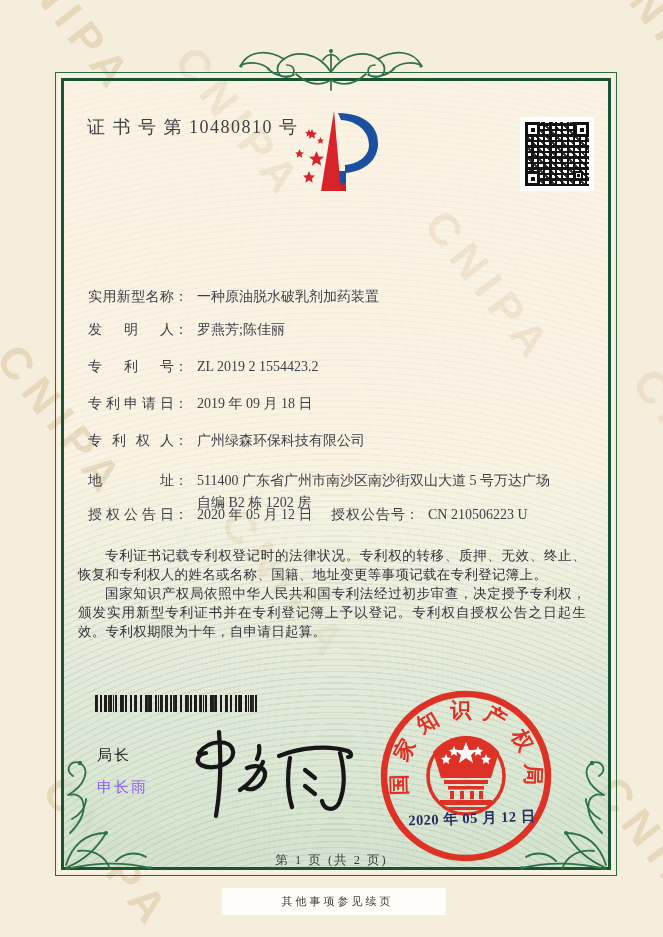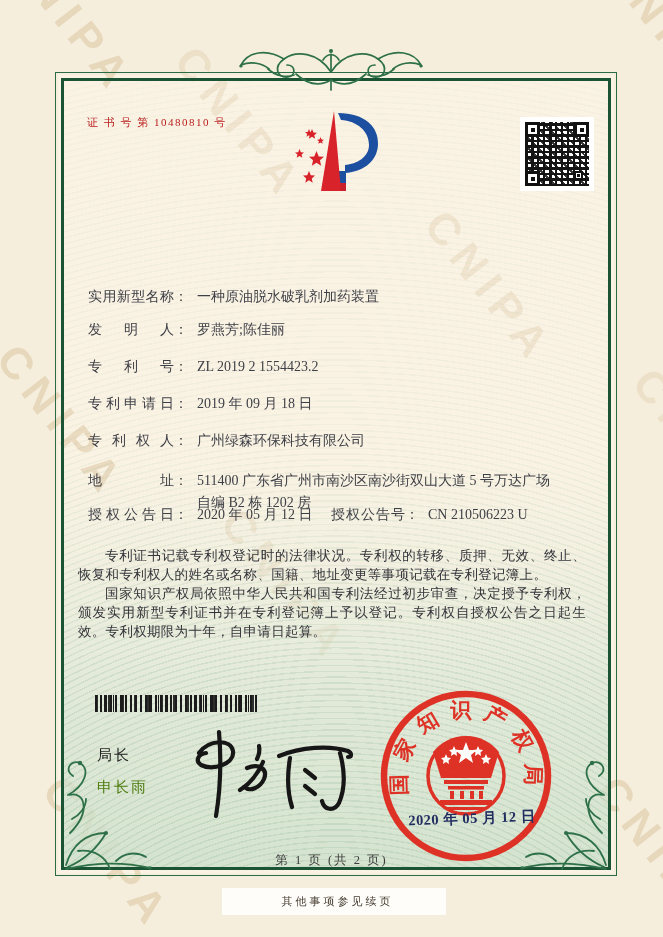--- a/index.html
+++ b/index.html
@@ -37,21 +37,21 @@
             mask-image:linear-gradient(to bottom, rgba(0,0,0,.25) 0, rgba(0,0,0,.35) 45%, #000 75%);
     pointer-events:none;
   }
   
   .orn-top { position:absolute; left:238px; top:42px; width:187px; height:52px; z-index:3; }
   .orn-corner { position:absolute; top:733px; width:96px; height:140px; z-index:3; }
   .orn-corner.left { left:60px; }
   .orn-corner.right { left:516px; transform:scaleX(-1); }
   
   .cert-no { position:absolute; left:87px; top:115px; z-index:4;
-    font-size:11px; color:#b91c1c; letter-spacing:1.5px;text-align:right; }
+    font-size:18px; color:#404040; letter-spacing:1.5px;text-align:right; }
   .logo { position:absolute; left:281px; top:109px; width:104px; height:86px; z-index:4; }
   .qr { position:absolute; left:520px; top:117px; width:74px; height:74px;
     background:#ffffff; padding:5px; z-index:4; }
   .qr-pat { position:relative; width:100%; height:100%;
     background-image:
       repeating-linear-gradient(0deg,#141414 0 2.5px, transparent 2.5px 5.5px),
       repeating-linear-gradient(90deg,#141414 0 2.5px, transparent 2.5px 6px),
       repeating-linear-gradient(45deg,rgba(20,20,20,.85) 0 2px, transparent 2px 7px);
   }
   .fp { position:absolute; width:15px; height:15px; border:3px solid #111; background:#fff; }
@@ -82,21 +82,21 @@
       repeating-linear-gradient(90deg,#1b1b1b 0 2px, transparent 2px 5px),
       repeating-linear-gradient(90deg,#1b1b1b 0 1px, transparent 1px 9px),
       repeating-linear-gradient(90deg,rgba(27,27,27,.9) 0 3px, transparent 3px 13px);
   }
   
   .sig-title { position:absolute; left:97px; top:746px; z-index:4;
     font-family:Liberation Serif, serif;
     font-size:15px; color:#1d1d1d; letter-spacing:2px; }
   .sig-name { position:absolute; left:97px; top:778px; z-index:4;
     font-family:"Liberation Sans","DejaVu Sans",sans-serif;
-    font-size:15px; color:#4d7c0f; letter-spacing:2px; }
+    font-size:15px; color:#8b5cf6; letter-spacing:2px; }
   .sig-hand { position:absolute; left:183px; top:726px; width:175px; height:95px; z-index:4; }
   
   .seal { position:absolute; left:378px; top:688px; width:176px; height:176px; z-index:5; }
   .seal-date { position:absolute; left:404px; top:809px; width:136px; z-index:6;
     text-align:center; font-size:14.5px; font-weight:bold; color:#222d60;
     letter-spacing:0.5px; transform:rotate(-2deg); white-space:nowrap; }
   
   .page-info { position:absolute; left:0; width:663px; top:852px; z-index:4;
     text-align:center; font-size:12.5px; color:#3c3c3c; letter-spacing:2px; }
   .note-strip { position:absolute; left:222px; top:888px; width:224px; height:27px;

